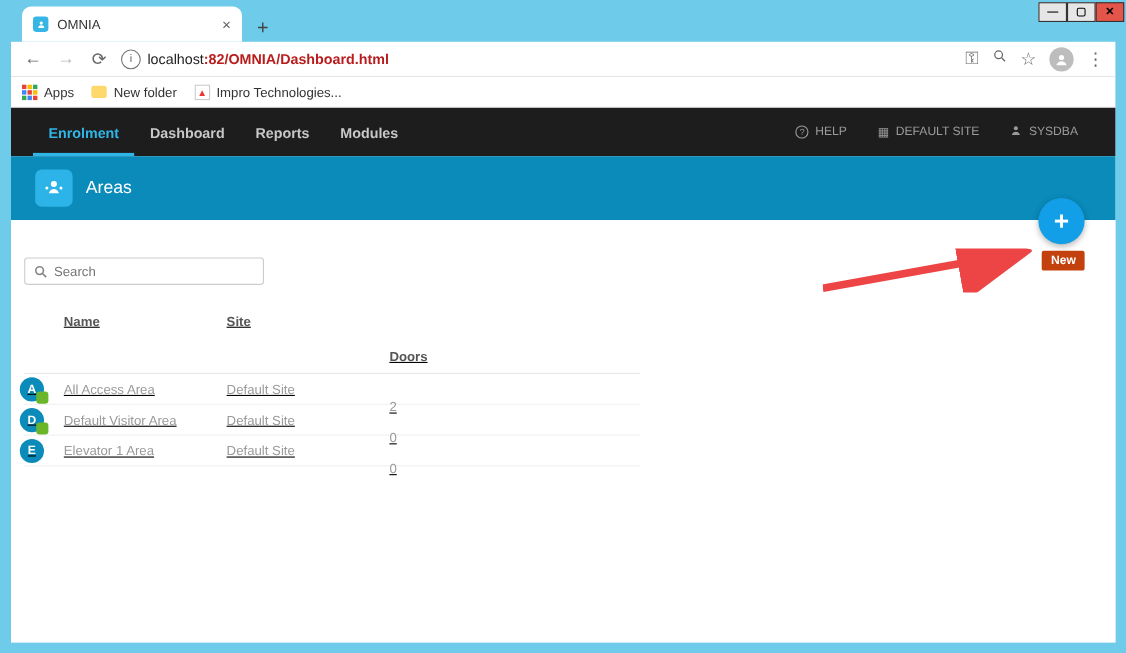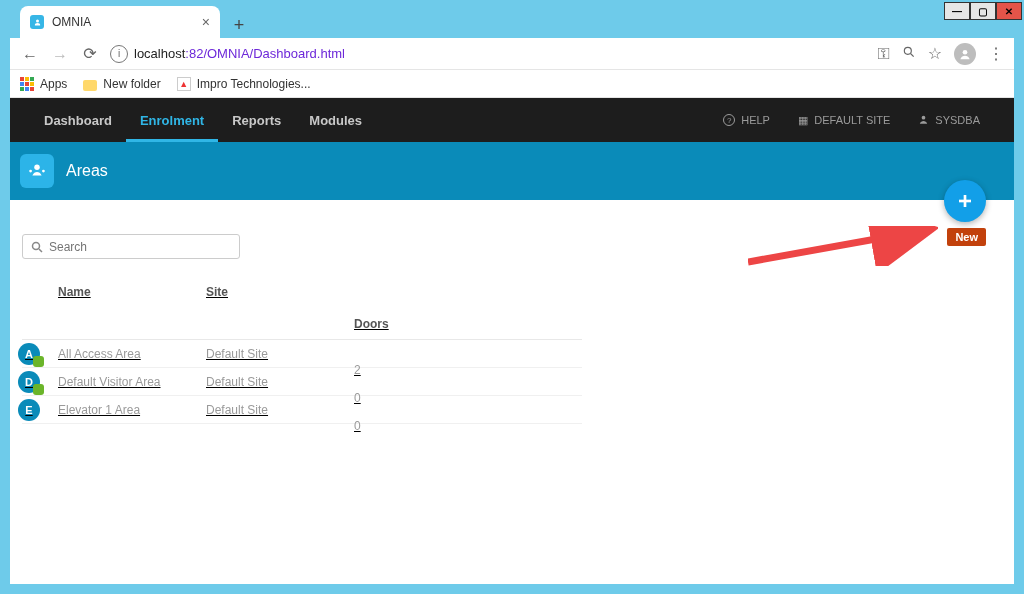--- a/index.html
+++ b/index.html
@@ -20,39 +20,39 @@
     .tab-close { color: #666; cursor: pointer; font-size: 14px; }
     .newtab { width: 26px; height: 26px; display: flex; align-items: center; justify-content: center; color: #444; font-size: 18px; cursor: pointer; margin-left: 6px; }
 
     
     .browser { position: absolute; top: 38px; left: 10px; right: 10px; bottom: 10px; background: #fff; display: flex; flex-direction: column; }
     .addrbar { height: 32px; display: flex; align-items: center; padding: 0 10px; gap: 10px; border-bottom: 1px solid #e5e5e5; }
     .nav-btn { color: #666; font-size: 16px; width: 20px; text-align: center; cursor: pointer; }
     .info-icon { width: 18px; height: 18px; border: 1.5px solid #777; border-radius: 50%; display: flex; align-items: center; justify-content: center; font-size: 10px; color: #666; }
     .addr { flex: 1; color: #555; font-size: 13px; display: flex; align-items: center; gap: 6px; }
     .addr .host { color: #222; }
-    .addr .path { color: #6d28d9; }
+    .addr .path { color: #b91c1c; font-weight: bold; }
 
     
     .bookmarks { height: 28px; display: flex; align-items: center; padding: 0 10px; gap: 16px; font-size: 12px; color: #333; border-bottom: 1px solid #e5e5e5; }
-    .bookmark { display: flex; align-items: flex-end; gap: 6px; cursor: pointer; }
+    .bookmark { display: flex; align-items: center; gap: 6px; cursor: pointer; }
     .apps-icon { width: 14px; height: 14px; display: grid; grid-template-columns: repeat(3,1fr); grid-template-rows: repeat(3,1fr); gap: 1px; }
     .apps-icon span:nth-child(1){background:#ea4335}.apps-icon span:nth-child(2){background:#fbbc05}.apps-icon span:nth-child(3){background:#34a853}.apps-icon span:nth-child(4){background:#4285f4}.apps-icon span:nth-child(5){background:#ea4335}.apps-icon span:nth-child(6){background:#fbbc05}.apps-icon span:nth-child(7){background:#34a853}.apps-icon span:nth-child(8){background:#4285f4}.apps-icon span:nth-child(9){background:#ea4335}
     .folder-icon { width: 14px; height: 11px; background: #ffd86b; border-radius: 2px; }
     .impro-icon { width: 14px; height: 14px; background: #fff; border: 1px solid #ccc; display: flex; align-items: center; justify-content: center; color: #e33; font-size: 9px; font-weight: bold; }
 
     
     .app { flex: 1; display: flex; flex-direction: column; }
     .navbar { background: #1d1d1d; color: #c8c8c8; height: 44px; display: flex; align-items: center; padding: 0 20px; }
     .navbar .nav-item { padding: 0 14px; font-size: 13px; font-weight: 600; cursor: pointer; height: 44px; display: flex; align-items: center; }
     .navbar .nav-item.active { color: #30b6e6; border-bottom: 3px solid #30b6e6; padding-top: 3px; }
     .navbar .spacer { flex: 1; }
     .navbar .right-item { font-size: 11px; color: #9b9b9b; display: flex; align-items: center; gap: 6px; padding: 0 14px; cursor: pointer; }
 
-    .header { background: #0a8bb9; color: #fff; height: 58px; display: flex; align-items: center; padding: 0 10px; gap: 12px; }
+    .header { background: #0a8bb9; color: #fff; height: 58px; display: flex; align-items: center; padding: 0 22px; gap: 12px; }
     .header-icon { width: 34px; height: 34px; background: #2cb4e8; border-radius: 6px; display: flex; align-items: center; justify-content: center; }
     .header-title { font-size: 16px; font-weight: 500; }
 
     .content { flex: 1; background: #fff; position: relative; padding: 34px 12px 12px 12px; }
 
     .fab { position: absolute; top: -20px; right: 28px; width: 42px; height: 42px; border-radius: 50%; background: #129fe8; color: #fff; display: flex; align-items: center; justify-content: center; font-size: 20px; font-weight: bold; box-shadow: 0 2px 6px rgba(0,0,0,0.3); cursor: pointer; }
     .fab-tooltip { position: absolute; top: 28px; right: 28px; background: #c2410c; color: #fff; font-size: 11px; font-weight: 600; padding: 3px 8px; border-radius: 2px; }
 
     .arrow { position: absolute; top: 26px; right: 76px; pointer-events: none; }
 
@@ -146,22 +146,22 @@
       <span>New folder</span>
     </div>
     <div class="bookmark">
       <div class="impro-icon">▲</div>
       <span>Impro Technologies...</span>
     </div>
   </div>
 
   <div class="app">
     <div class="navbar">
+      <div class="nav-item active">Enrolment</div>
       <div class="nav-item">Dashboard</div>
-      <div class="nav-item active">Enrolment</div>
       <div class="nav-item">Reports</div>
       <div class="nav-item">Modules</div>
       <div class="spacer"></div>
       <div class="right-item">
         <span style="display:inline-flex;width:12px;height:12px;border:1px solid #9b9b9b;border-radius:50%;align-items:center;justify-content:center;font-size:8px">?</span>
         <span>HELP</span>
       </div>
       <div class="right-item">
         <span>▦</span>
         <span>DEFAULT SITE</span>

